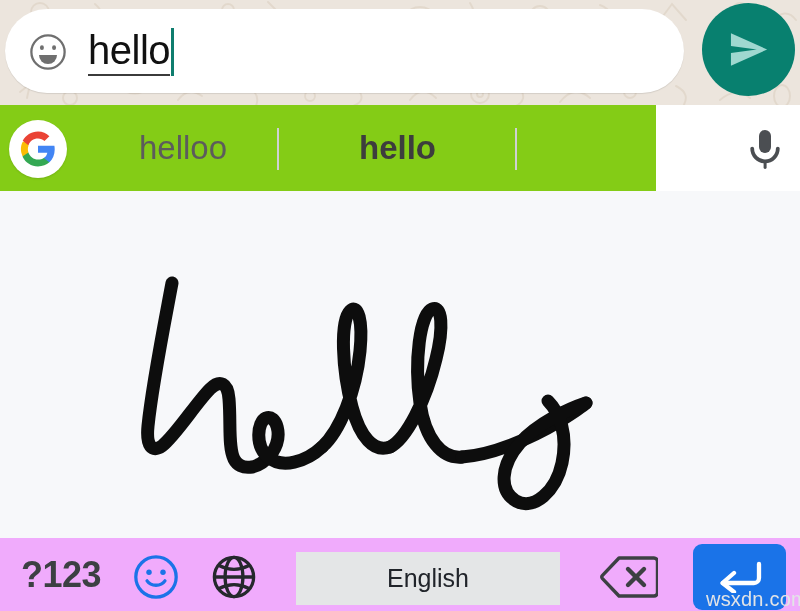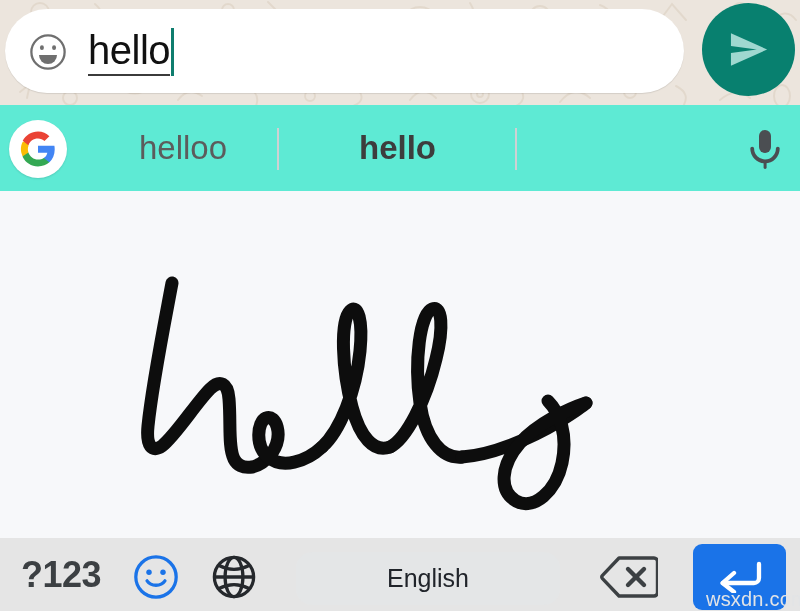--- a/index.html
+++ b/index.html
@@ -83,22 +83,22 @@
     border: none;
     cursor: pointer;
     padding: 0;
   }
   #send-button svg { position: absolute; left: 25px; top: 25px; }
 
   
   #suggestion-strip {
     position: absolute;
     left: 0; top: 105px;
-    width: 800px; height: 86px;
-    background: #5eead4;
+    width: 656px; height: 86px;
+    background: #84cc16;
     display: flex;
     align-items: center;
   }
   #google-logo-wrap {
     position: absolute;
     left: 9px; top: 15px;
     width: 58px; height: 58px;
     background: #ffffff;
     border-radius: 50%;
     box-shadow: 0 1px 2px rgba(0,0,0,0.12);
@@ -147,21 +147,21 @@
     position: absolute;
     left: 0; top: 0;
     width: 800px; height: 360px;
   }
 
   
   #bottom-row {
     position: absolute;
     left: 0; top: 538px;
     width: 800px; height: 73px;
-    background: #e5e5e5;
+    background: #f0abfc;
     text-align: right;
   }
   #key-symbols {
     position: absolute;
     left: 13px; top: 12px;
     width: 96px; height: 50px;
     display: flex; align-items: center; justify-content: center;
     font-size: 36px; font-weight: bold;
     color: #3c4043;
     cursor: pointer;
@@ -178,21 +178,21 @@
     position: absolute;
     left: 210px; top: 15px;
     width: 48px; height: 48px;
     cursor: pointer;
   }
   #key-space {
     position: absolute;
     left: 296px; top: 552px;
     width: 264px; height: 53px;
     background: #e4e6e7;
-    border-radius: 16px;
+    border-radius: 0;
     display: flex;
     align-items: center;
     justify-content: center;
     font-size: 25px;
     color: #20242a;
     cursor: pointer;
     font-family: "Liberation Sans", sans-serif;
   }
   #key-backspace {
     position: absolute;

